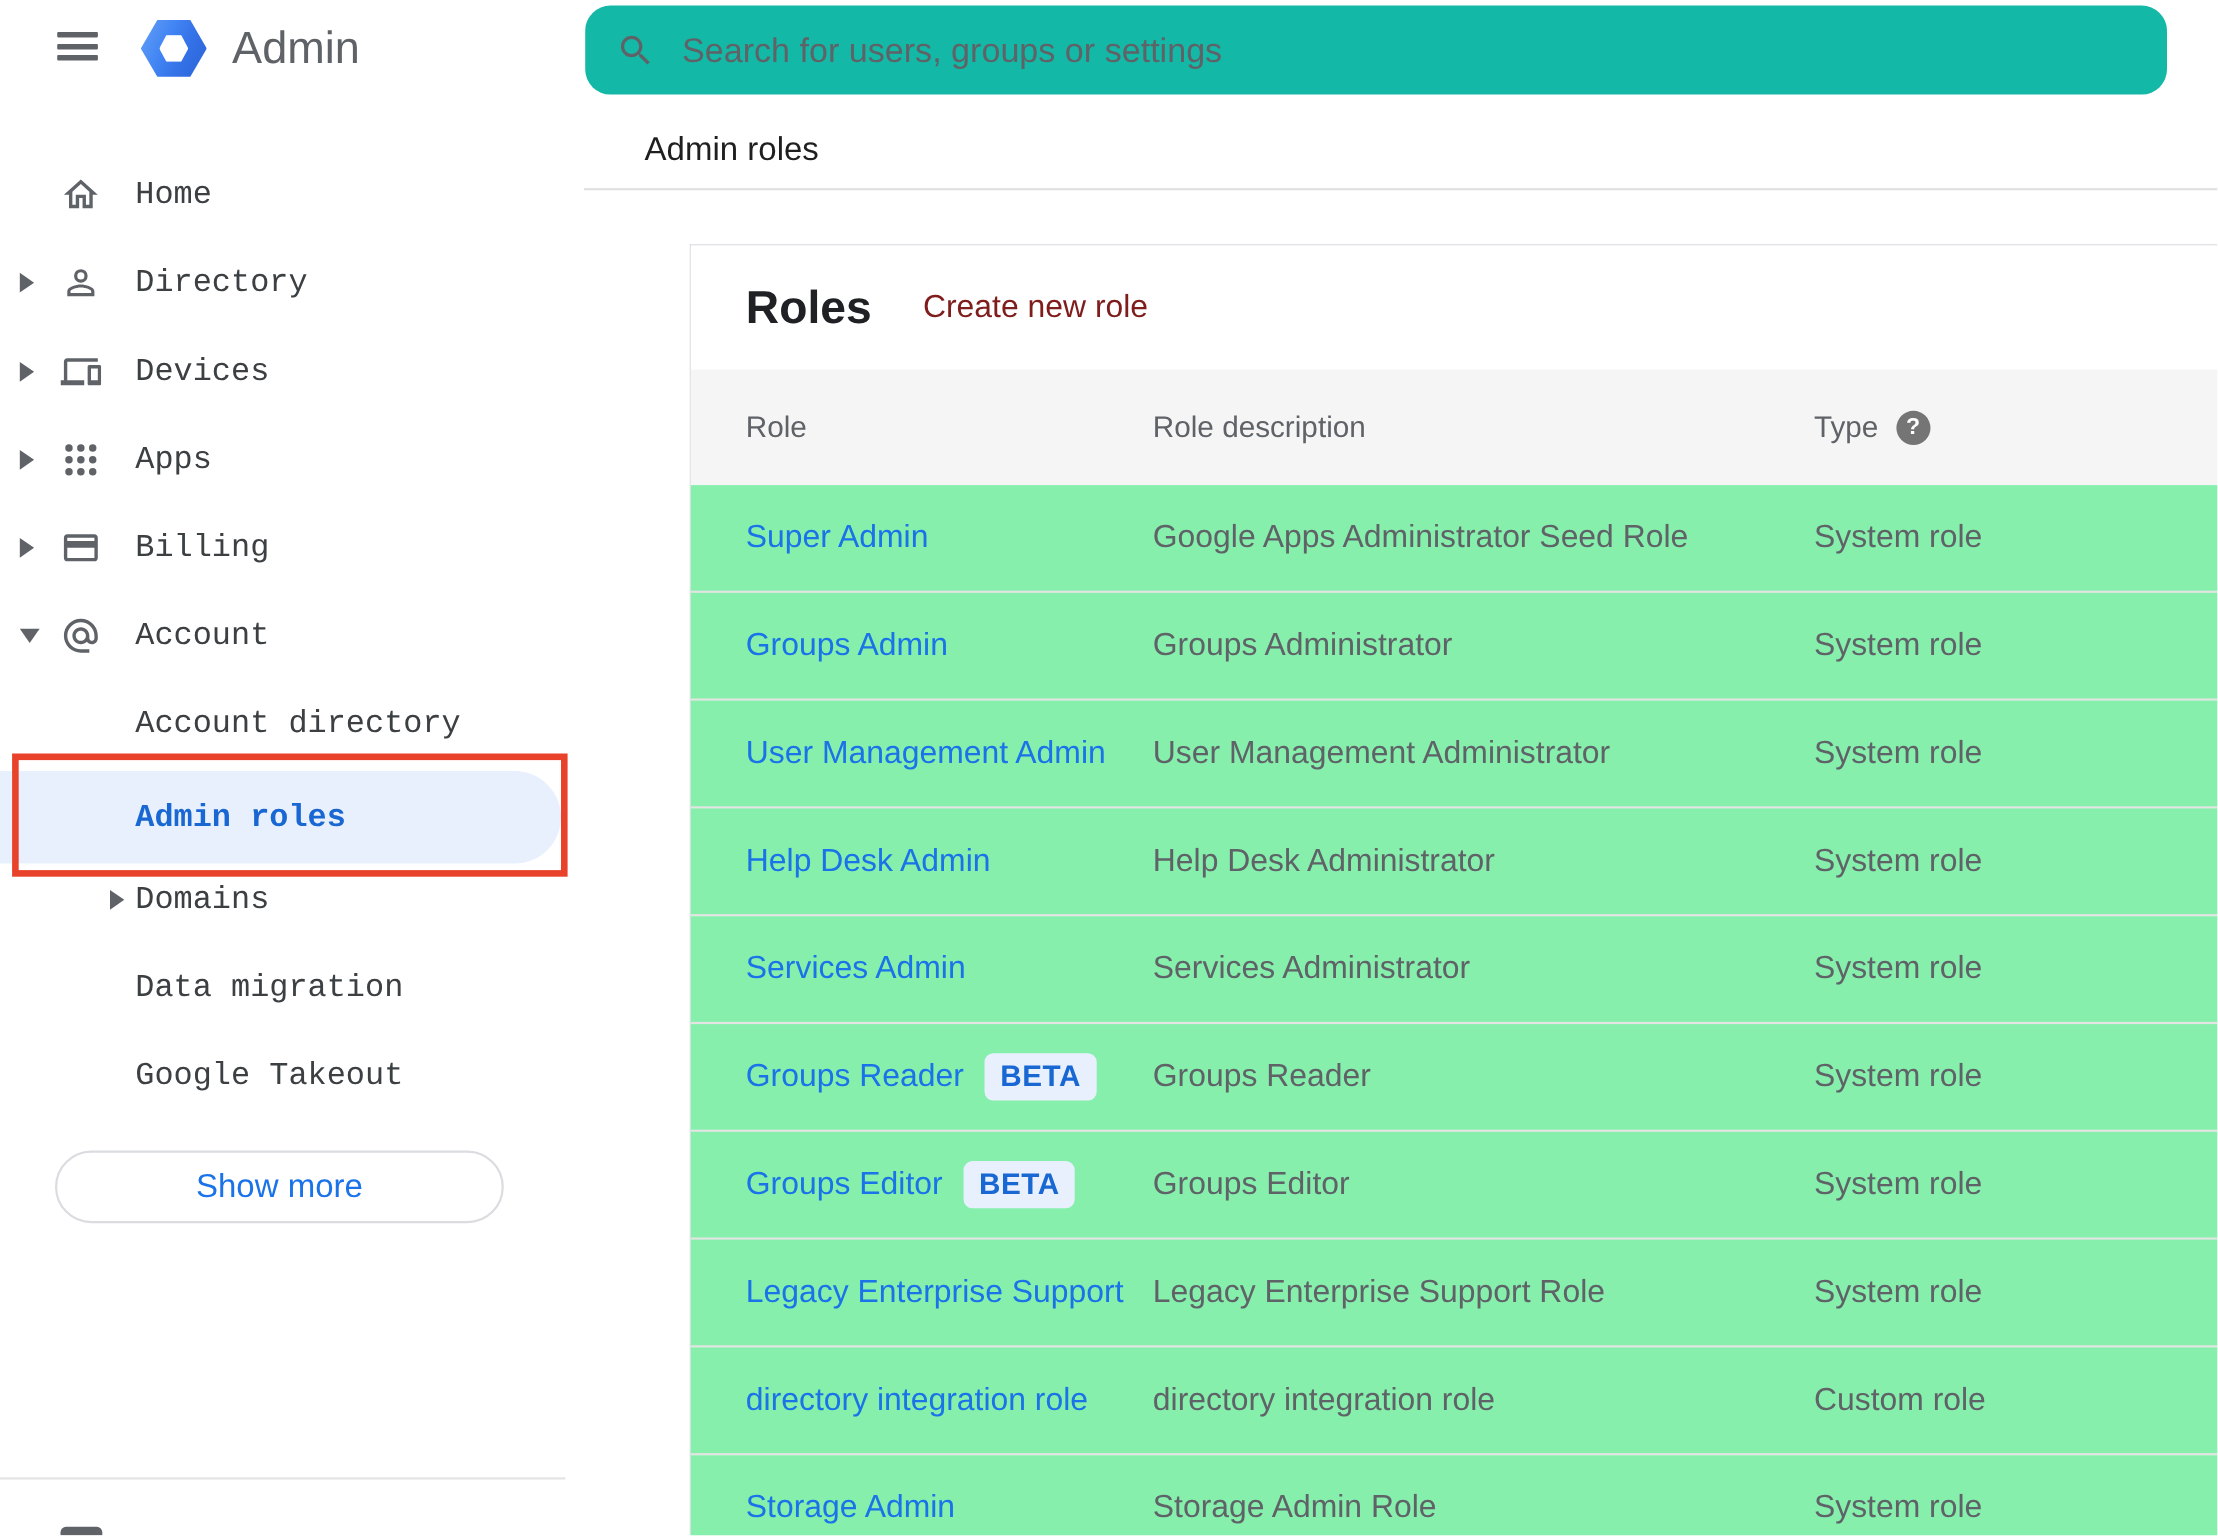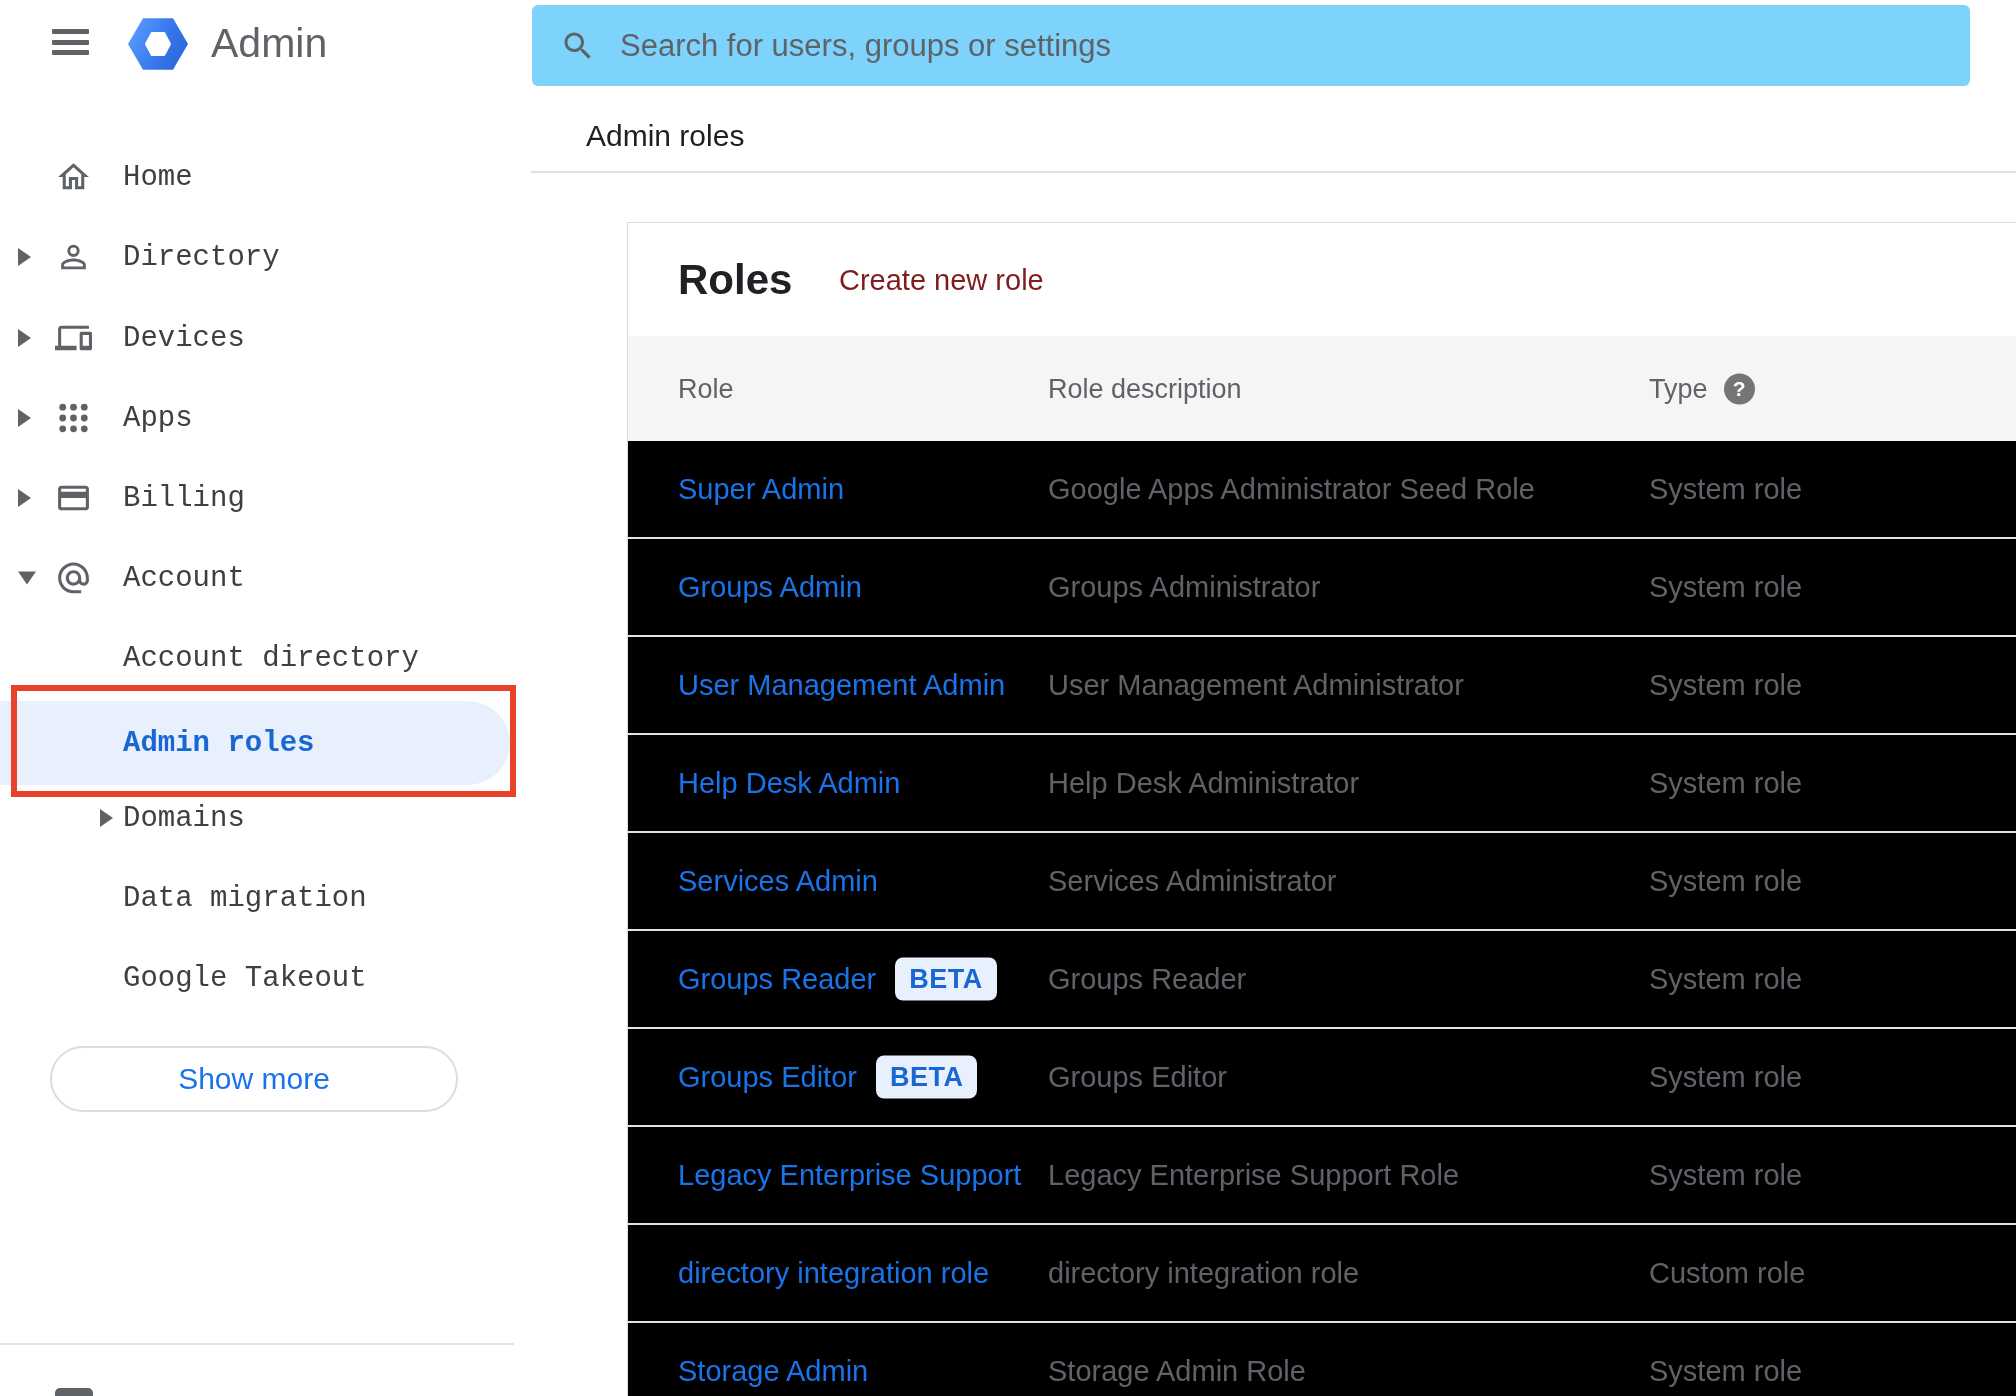--- a/index.html
+++ b/index.html
@@ -28,41 +28,41 @@
   .nav-label{position:absolute;left:123px;top:50%;transform:translateY(-50%);font-size:29px;color:#3c4043;white-space:nowrap;font-family:Liberation Mono, monospace;}
   .nav-item.selected .nav-label{color:#1967d2;font-weight:700;}
   .show-more{position:absolute;left:50px;top:1046px;width:408px;height:66px;border:2px solid #dadce0;border-radius:40px;
     background:#fff;color:#1a73e8;font-size:30px;font-family:"Liberation Sans",sans-serif;font-weight:500;cursor:pointer;
     display:flex;align-items:center;justify-content:center;}
   .sidebar-bottom-divider{position:absolute;left:0;top:1343px;width:514px;height:2px;background:#e4e4e4;}
   .partial-icon{position:absolute;left:55px;top:1388px;width:38px;height:8px;background:#5f6368;border-radius:5px 5px 0 0;}
   
   .red-box{position:absolute;left:11px;top:685px;width:505px;height:112px;border:6px solid #e8432a;box-sizing:border-box;pointer-events:none;}
   
-  .searchbar{position:absolute;left:532px;top:5px;width:1438px;height:81px;background:#7dd3fc;border-radius:6px;display:flex;align-items:center;}
+  .searchbar{position:absolute;left:532px;top:5px;width:1438px;height:81px;background:#14b8a6;border-radius:23px;display:flex;align-items:center;}
   .search-icon{width:36px;height:36px;margin-left:28px;color:#5f6368;flex:none;}
   .search-icon svg{width:100%;height:100%;fill:currentColor;}
   .search-input{flex:1;margin-left:22px;margin-right:30px;border:none;background:transparent;outline:none;
     font-size:31px;color:#202124;font-family:"Liberation Sans",sans-serif;}
   .search-input::placeholder{color:#5f6368;opacity:1;}
   .breadcrumb{position:absolute;left:586px;top:119px;font-size:30px;color:#1f1f1f;}
   .content-divider{position:absolute;left:531px;top:171px;width:1485px;height:2px;background:#e0e0e0;}
   
   .card{position:absolute;left:627px;top:222px;width:1389px;height:1250px;background:#fff;border-top:1px solid #dadce0;border-left:1px solid #dadce0;box-sizing:border-box;}
   .card-header{position:absolute;left:0;top:0;width:100%;height:113px;}
   .card-title{position:absolute;left:50px;top:50%;transform:translateY(-50%);font-size:42px;font-weight:700;color:#202124;}
   .card-action{position:absolute;left:211px;top:50%;transform:translateY(-50%);font-size:29px;color:#7f1d1d;text-decoration:none;cursor:pointer;}
   .thead{position:absolute;left:0;top:113px;width:100%;height:105px;background:#f5f5f5;}
   .th{position:absolute;top:50%;transform:translateY(-50%);font-size:27px;color:#5f6368;}
   .th-role{left:50px;}
   .th-desc{left:420px;}
   .th-type{left:1021px;display:flex;align-items:center;gap:16px;}
   .help-icon{display:inline-flex;width:31px;height:31px;border-radius:50%;background:#757575;color:#fff;
     align-items:center;justify-content:center;font-size:21px;font-weight:700;cursor:pointer;}
-  .trow{position:absolute;left:0;width:100%;height:98px;border-bottom:2px solid #e4e4e4;box-sizing:border-box;background:#000000;text-decoration:underline;}
+  .trow{position:absolute;left:0;width:100%;height:98px;border-bottom:2px solid #e4e4e4;box-sizing:border-box;background:#86efac;text-decoration:underline;}
   .cell{position:absolute;top:50%;transform:translateY(-50%);font-size:29px;white-space:nowrap;}
   .cell-role{left:50px;display:flex;align-items:center;gap:19px;}
   .cell-desc{left:420px;color:#5f6368;}
   .cell-type{left:1021px;color:#5f6368;}
   .role-link{color:#1a73e8;text-decoration:none;cursor:pointer;}
   .beta-badge{display:inline-block;background:#e8f0fe;color:#1967d2;font-weight:700;font-size:27px;
     letter-spacing:0.5px;padding:8px 14px;border-radius:8px;line-height:1;}
 </style>
 </head>
 <body>

